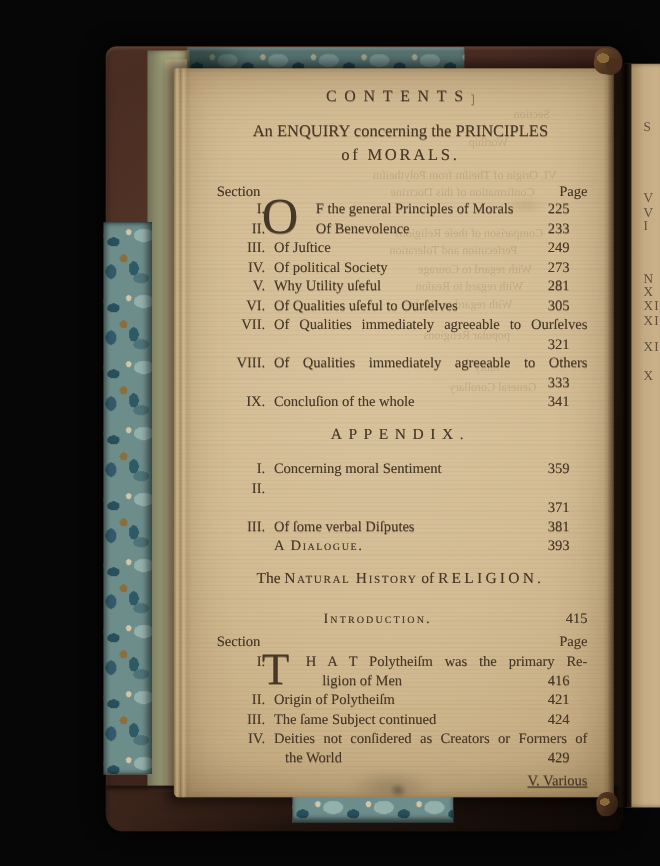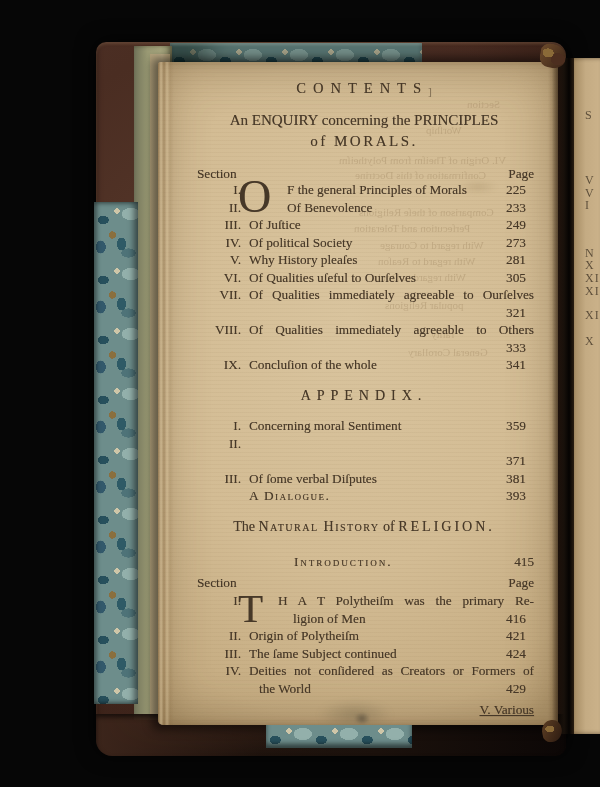--- a/index.html
+++ b/index.html
@@ -80,21 +80,21 @@
   .sec-header{display:flex;justify-content:space-between;}
   .sech1{top:103px;} .sech2{top:512px;}
   .sec-header .sec-label{padding-left:3px;}
 
   .toc1{top:119px;} .toca{top:355px;} .tocn{top:530px;}
   .toc-line{display:flex;align-items:baseline;}
   .toc-line .num{width:47px;text-align:right;flex:0 0 47px;}
   .toc-line .title{flex:1 1 auto;padding-left:8px;white-space:nowrap;overflow:visible;}
   .toc-line .title.full{white-space:normal;text-align:justify;text-align-last:justify;}
   .toc-line .title.sc{font-variant:small-caps;letter-spacing:1.5px;}
-  .toc-line .pg{flex:0 0 36px;min-width:36px;text-align:center;}
+  .toc-line .pg{flex:0 0 36px;min-width:36px;text-align:left;}
   .toc-line .pg.nopg{flex:0 0 0;min-width:0;width:0;}
   .dropcap{position:absolute;font-size:46px;line-height:38px;left:44px;top:-3px;font-weight:400;}
   .dropcap.t{font-size:41px;line-height:36px;top:-2px;}
 
   .apx-title{top:325px;text-align:center;font-size:14px;letter-spacing:6px;}
   .nhr-heading{top:456px;text-align:center;font-size:14px;}
   .nhr-heading .sc{font-variant:small-caps;letter-spacing:1.5px;margin-top:36px;}
   .nhr-heading .caps{letter-spacing:3px;}
   .intro-row{top:491px;display:flex;}
   .intro-row .lbl{font-variant:small-caps;letter-spacing:2px;font-size:13px;padding-left:100px;flex:1;}
@@ -176,21 +176,21 @@
             <span class="title">Of Juſtice</span>
             <span class="pg">249</span>
           </div>
           <div class="toc-line">
             <span class="num">IV.</span>
             <span class="title">Of political Society</span>
             <span class="pg">273</span>
           </div>
           <div class="toc-line">
             <span class="num">V.</span>
-            <span class="title">Why History pleaſes</span>
+            <span class="title">Why Utility uſeful</span>
             <span class="pg">281</span>
           </div>
           <div class="toc-line">
             <span class="num">VI.</span>
             <span class="title">Of Qualities uſeful to Ourſelves</span>
             <span class="pg">305</span>
           </div>
           <div class="toc-line">
             <span class="num">VII.</span>
             <span class="title full">Of Qualities immediately agreeable to Ourſelves</span>

